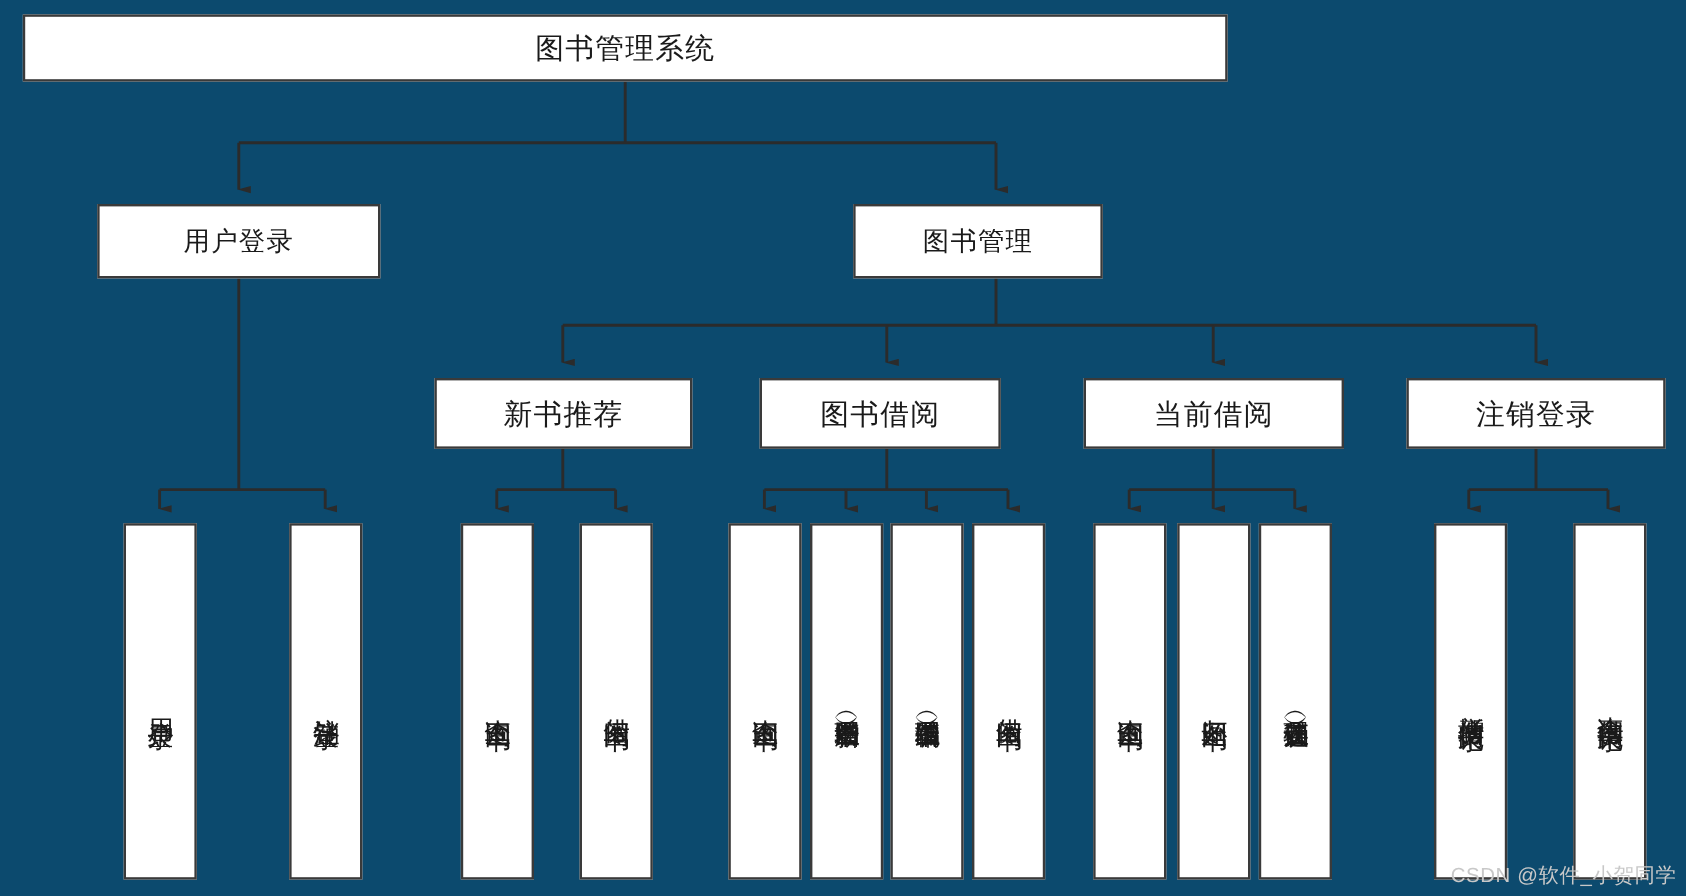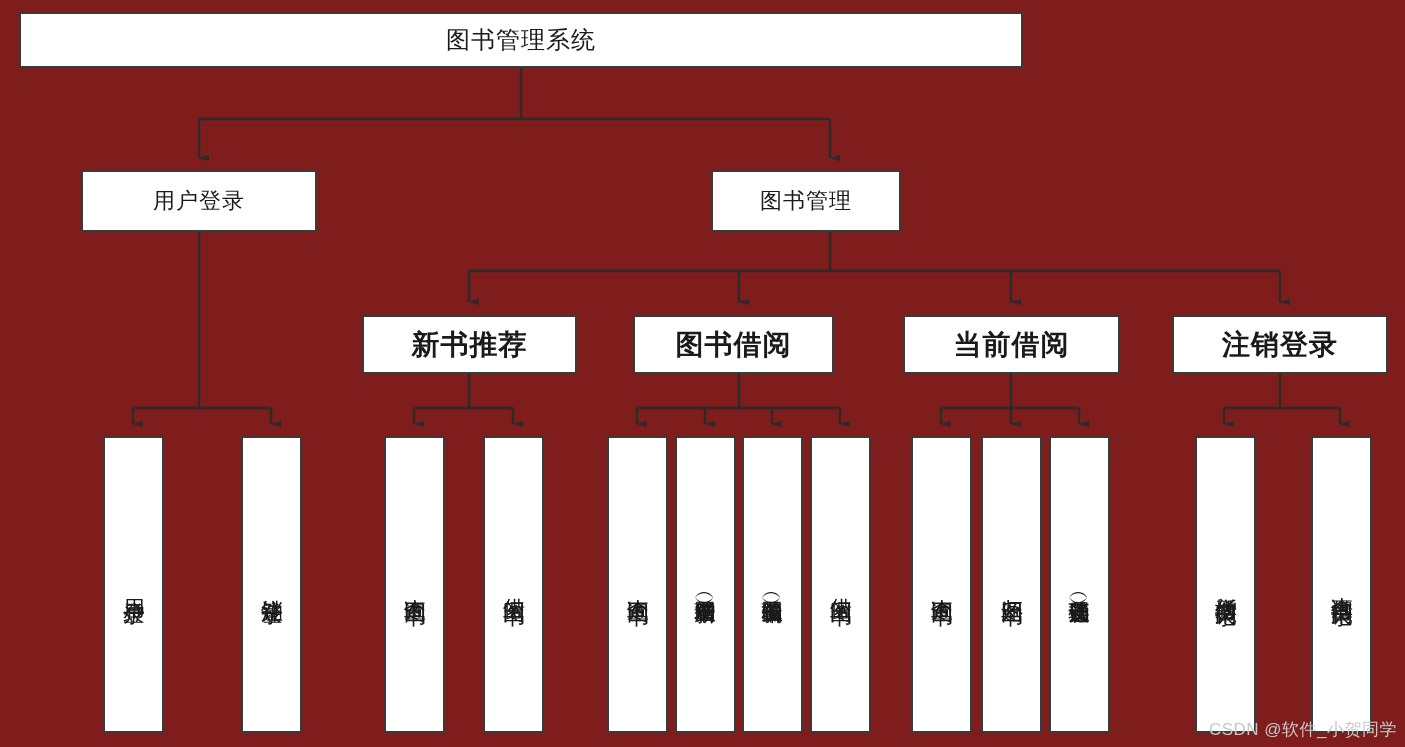--- a/index.html
+++ b/index.html
@@ -4,21 +4,21 @@
 <style>
   html,body{margin:0;padding:0;background:#ffffff;}
   body{
     font-family:"Liberation Sans","DejaVu Sans",sans-serif;
     -webkit-font-smoothing:antialiased;
   }
   #canvas{
     position:relative;
     width:1405px;
     height:747px;
-    background:#7f1d1d;
+    background:#0c4a6e;
     overflow:hidden;
   }
   #wires{
     position:absolute;
     left:0;top:0;
     width:1405px;height:747px;
     pointer-events:none;
   }
   .node{
     position:absolute;
@@ -33,23 +33,22 @@
   }
   .node.root{
     font-size:24px;
     letter-spacing:1px;
   }
   .node.lvl2{
     font-size:22px;
     letter-spacing:1px;
   }
   .node.lvl3{
-    font-size:28px;
+    font-size:24px;
     letter-spacing:1px;
-    font-weight:bold;
   }
   .node.leaf{
     font-size:22px;
     padding:6px 0;
     align-items:center;
   }
   .vtext{
     writing-mode:vertical-rl;
     text-orientation:upright;
     line-height:1.04;
@@ -129,21 +128,21 @@
     </g>
   </svg>
 
   <div class="node root" style="left:19px;top:12px;width:1004px;height:56px;">
     <span>图书管理系统</span>
   </div>
 
   <div class="node lvl2" style="left:81px;top:170px;width:236px;height:62px;">
     <span>用户登录</span>
   </div>
-  <div class="node lvl2" style="left:711px;top:170px;width:190px;height:62px;">
+  <div class="node lvl2" style="left:711px;top:170px;width:208px;height:62px;">
     <span>图书管理</span>
   </div>
 
   <div class="node lvl3" style="left:362px;top:315px;width:215px;height:59px;">
     <span>新书推荐</span>
   </div>
   <div class="node lvl3" style="left:903px;top:315px;width:217px;height:59px;">
     <span>当前借阅</span>
   </div>
   <div class="node lvl3" style="left:633px;top:315px;width:201px;height:59px;">

